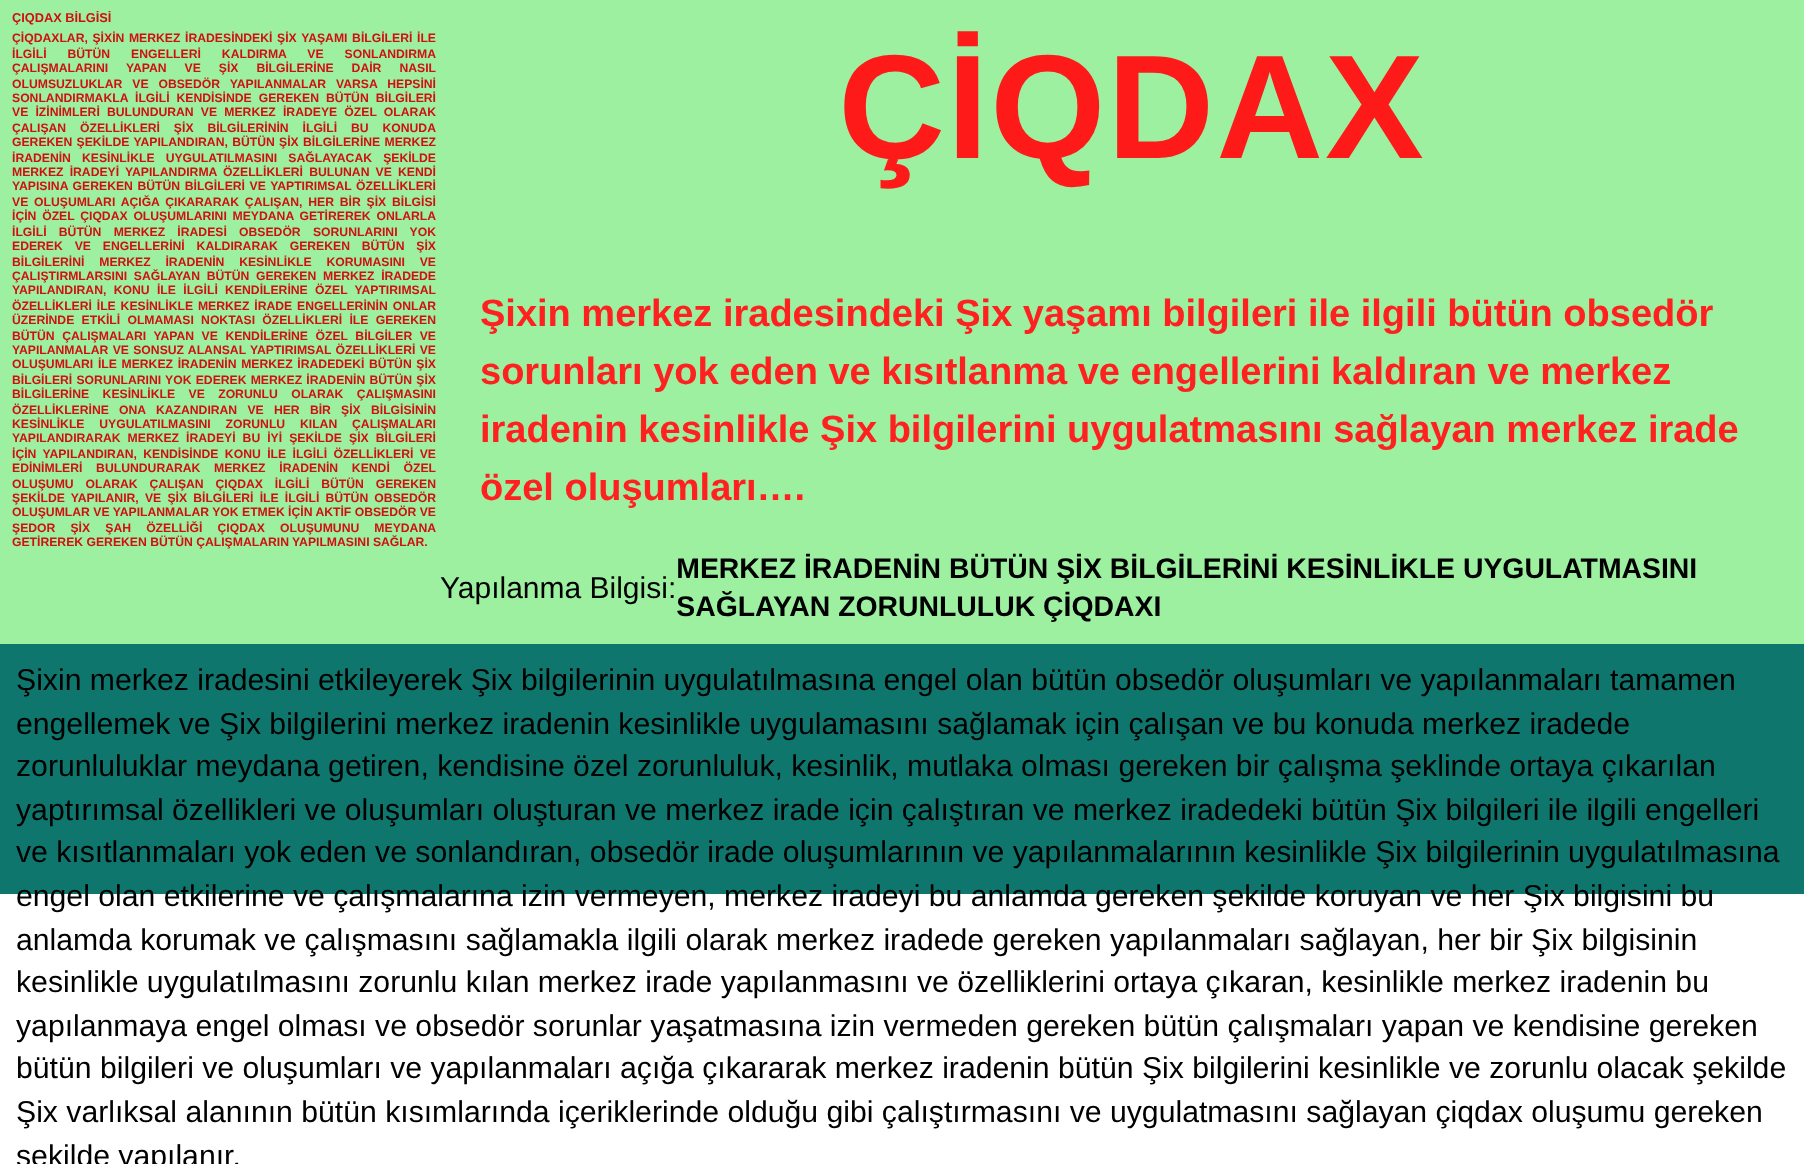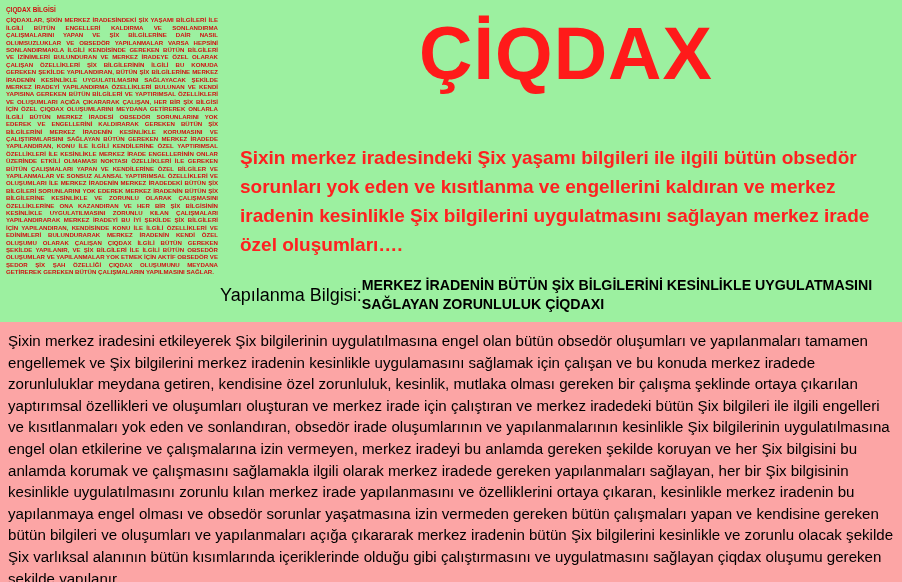--- a/index.html
+++ b/index.html
@@ -9,22 +9,22 @@
   body {
     width: 902px;
     height: 582px;
     background: #ffffff;
     font-family: "Liberation Sans", sans-serif;
     overflow: hidden;
   }
   #page {
     position: relative;
     width: 902px;
-    height: 582px;
-    background: #fca5a5;
+    height: 447px;
+    background: #0f766e;
   }
   
   .green-panel {
     position: absolute;
     left: 0;
     top: 0;
     width: 902px;
     height: 322px;
     background: #9cf0a0;
     box-sizing: border-box;
@@ -79,21 +79,21 @@
   .label-row {
     position: absolute;
     left: 220px;
     top: 276px;
     width: 678px;
     display: flex;
     align-items: flex-start;
   }
   .label-left {
     color: #000000;
-    font-size: 18px;
+    font-size: 15px;
     line-height: 18px;
     font-weight: normal;
     padding-top: 10px;
     white-space: nowrap;
   }
   .label-right {
     color: #000000;
     font-size: 14.2px;
     line-height: 18.5px;
     font-weight: bold;

